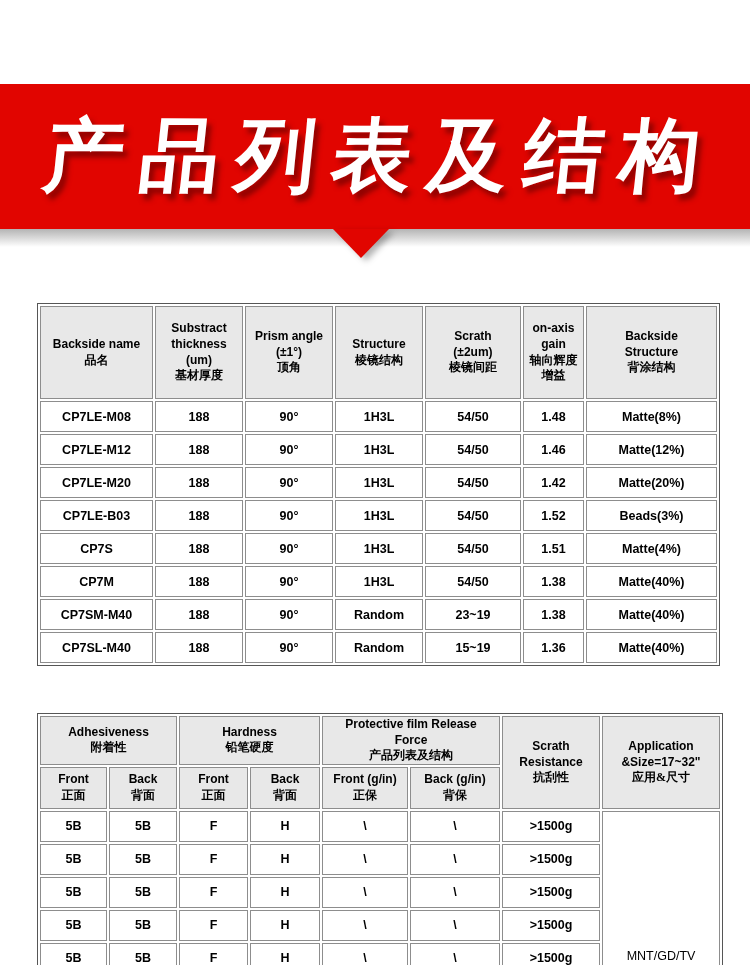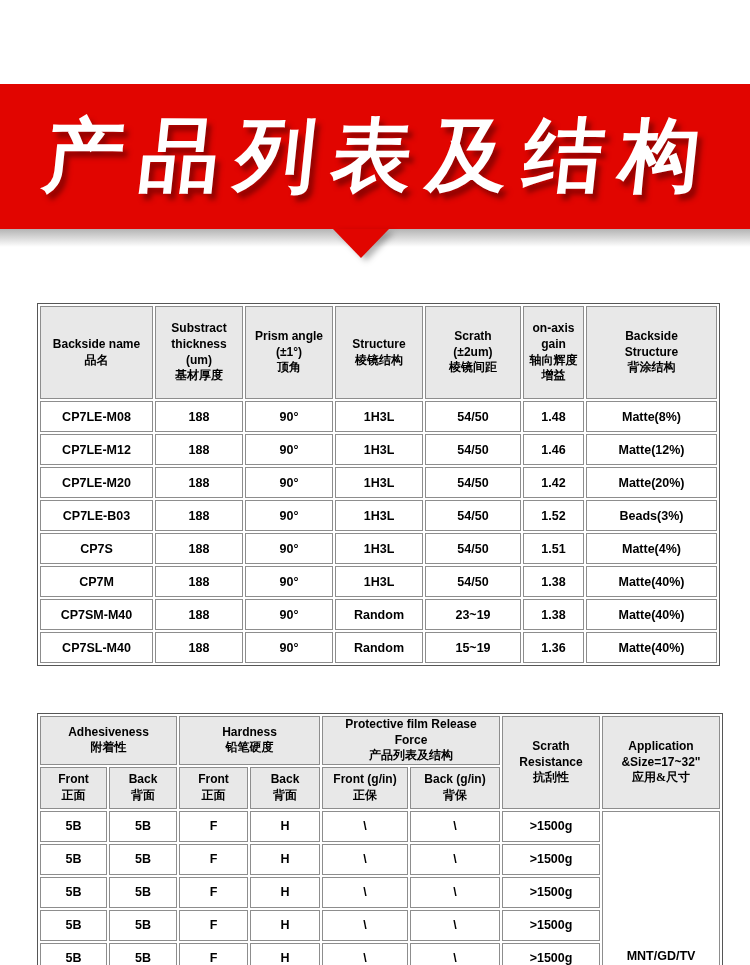--- a/index.html
+++ b/index.html
@@ -70,21 +70,21 @@
   .en { display: block; white-space: pre-line; }
   .zh {
     display: block;
     font-family: "Liberation Serif", serif;
     font-size: 12px;
     word-break: break-all;
   }
   .app-cell { position: relative; }
   .app-text {
     position: absolute; left: 0; right: 0; bottom: 10px;
-    font-weight: bold; font-size: 12.5px; text-align: center; margin-top: 44px;
+    font-weight: normal; font-size: 12.5px; text-align: center; margin-top: 44px;
   }
 </style>
 </head>
 <body>
 
 <div class="banner">
   <div class="banner-title">产品列表及结构</div>
 </div>
 <div class="banner-shadow"></div>
 <div class="banner-arrow"></div>

